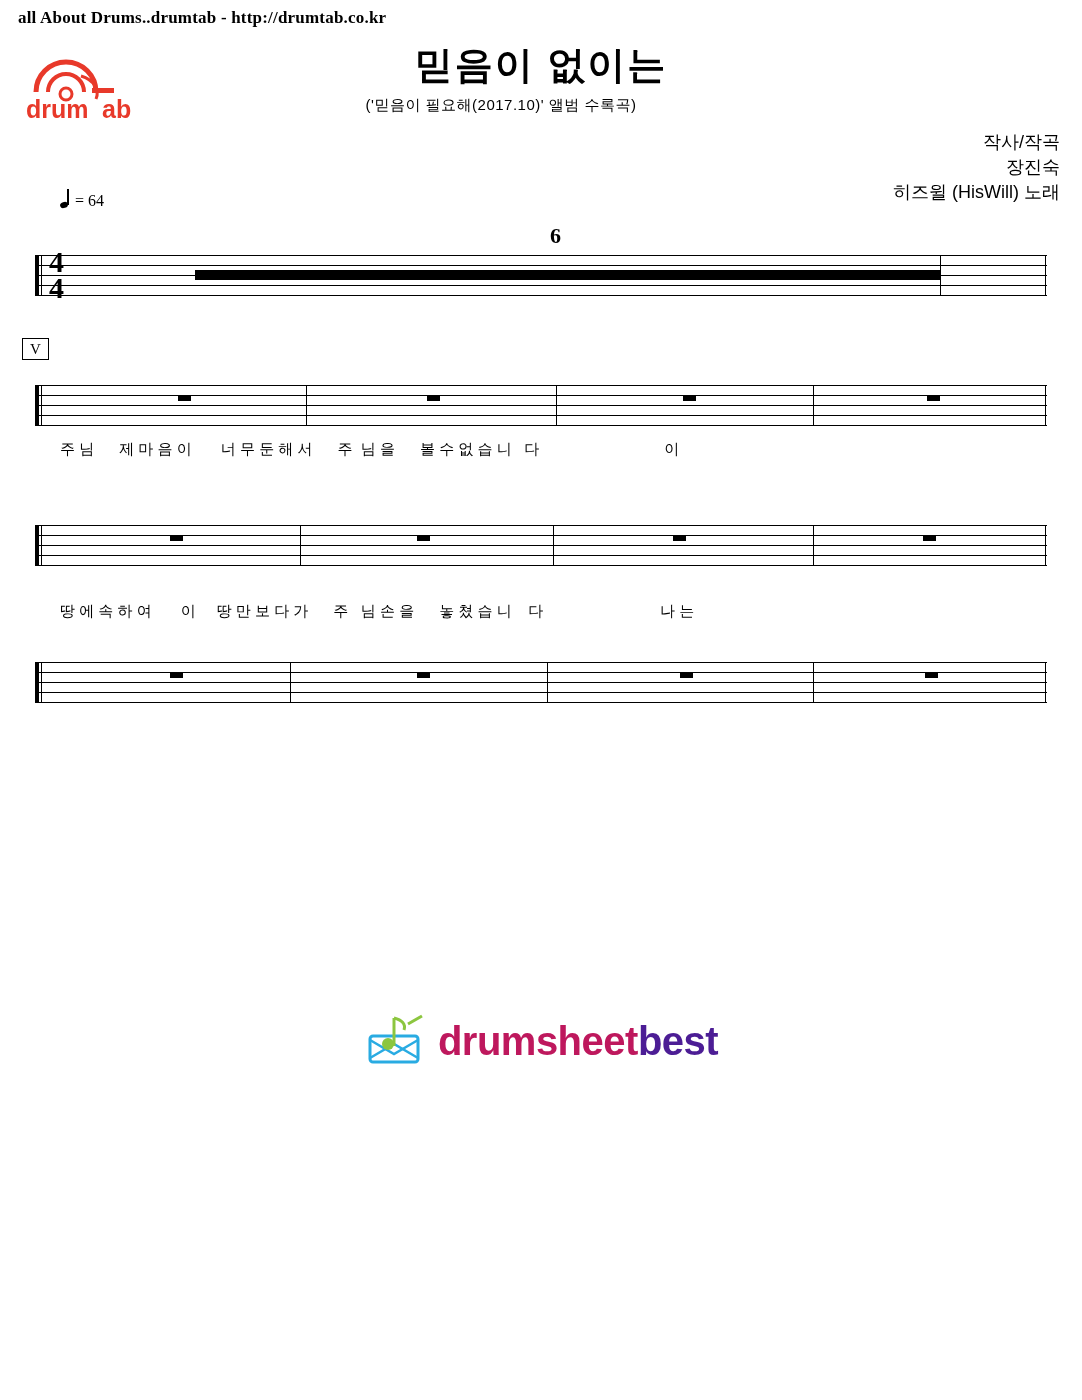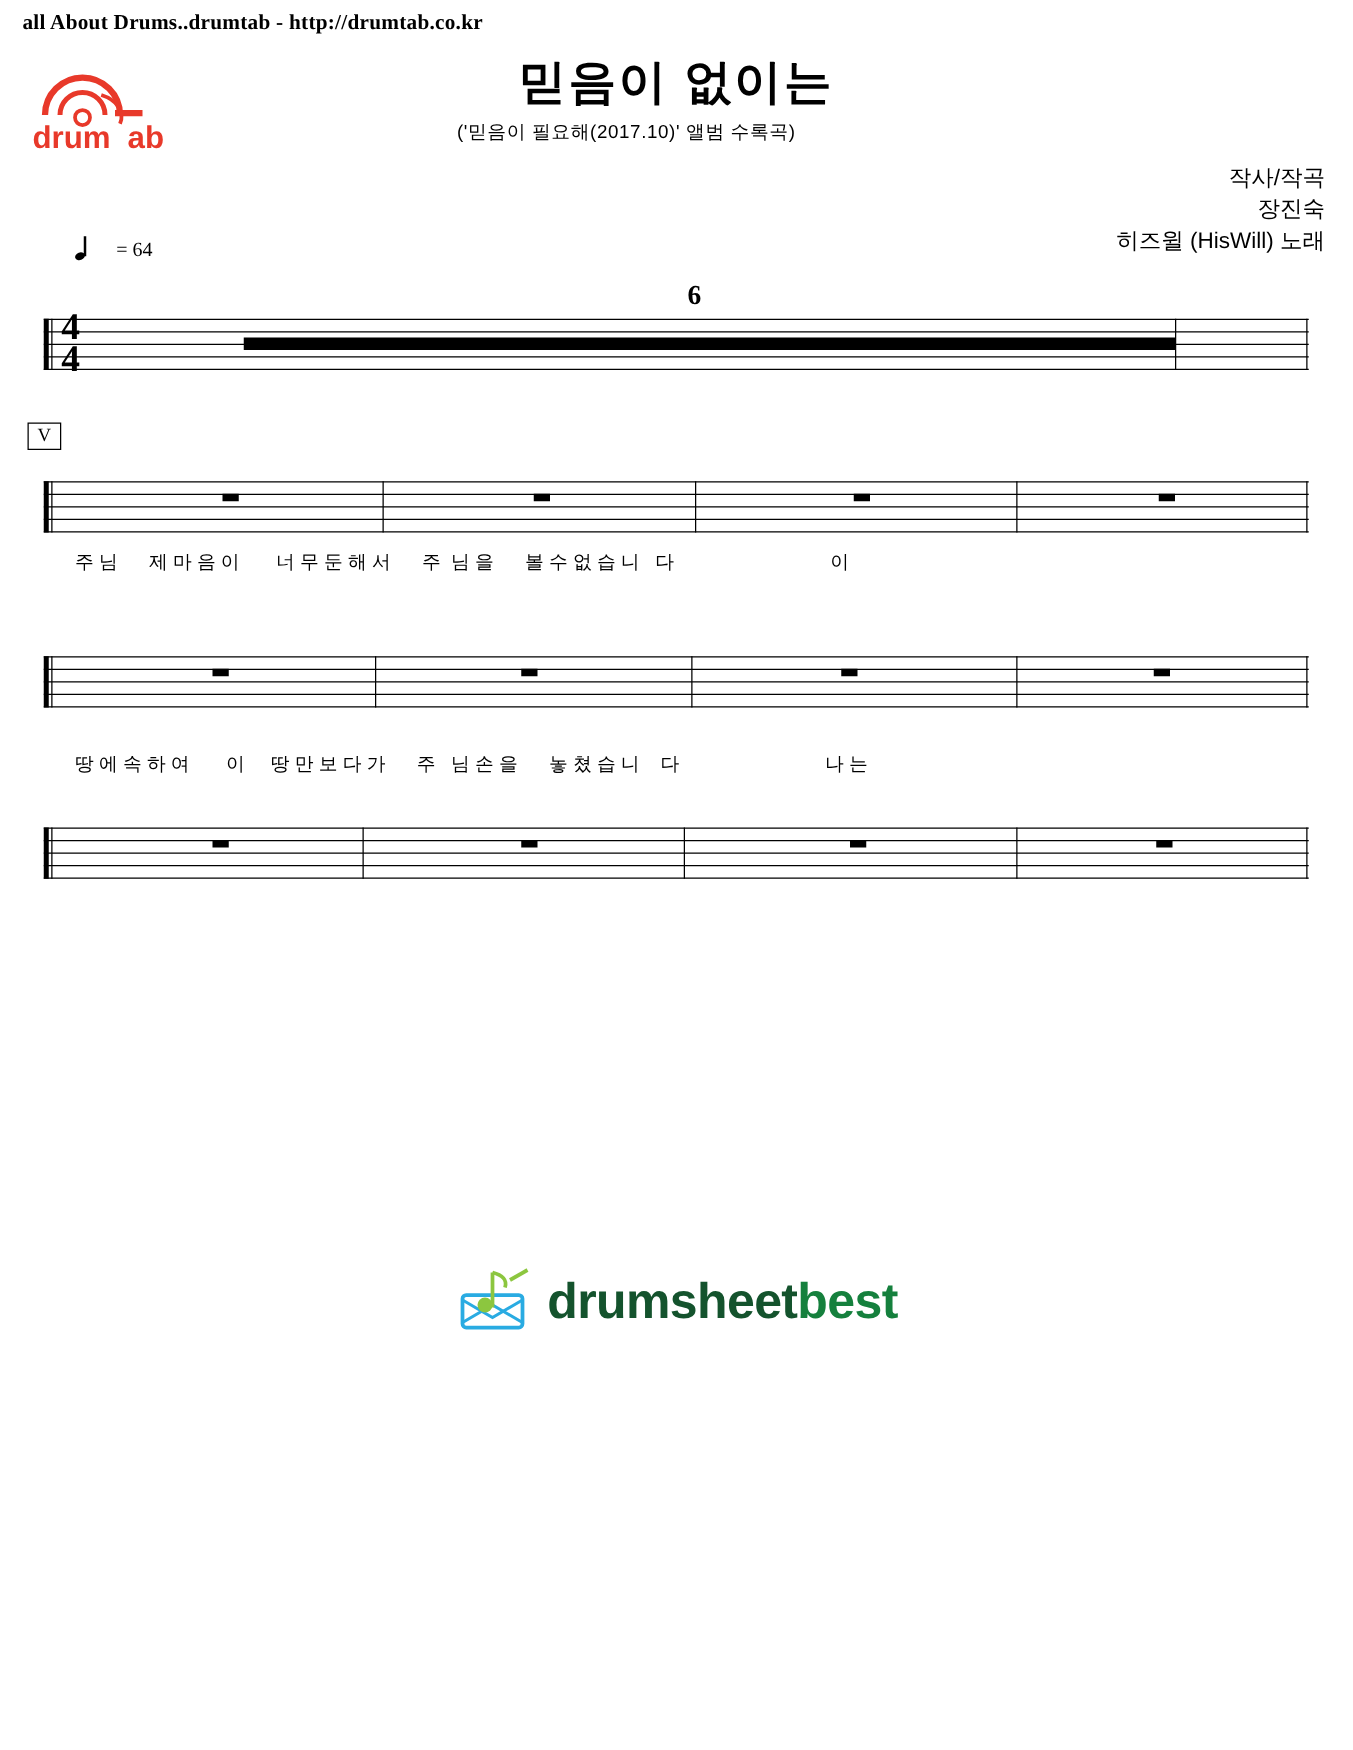--- a/index.html
+++ b/index.html
@@ -73,21 +73,21 @@
 
   
   .tempo {
     position: absolute;
     left: 60px;
     top: 192px;
     font-family: "Liberation Serif", serif;
     font-size: 16px;
     display: flex;
     align-items: center;
-    gap: 21px;
+    gap: 3px;
   }
   .tempo .notehead {
     display: inline-block;
     position: relative;
     width: 12px;
     height: 18px;
   }
   .tempo .notehead::before {
     content: "";
     position: absolute;
@@ -221,22 +221,22 @@
     align-items: center;
   }
   .footer-logo .drum-icon { width: 64px; height: 62px; }
   .footer-logo .word {
     font-family: "Liberation Sans", sans-serif;
     font-size: 40px;
     font-weight: bold;
     letter-spacing: -0.5px;
     margin-left: 10px;
   }
-  .footer-logo .word .a { color: #14532d; }
-  .footer-logo .word .b { color: #15803d; }
+  .footer-logo .word .a { color: #be185d; }
+  .footer-logo .word .b { color: #4c1d95; }
 </style>
 </head>
 <body>
 
 <div class="page-header">all About Drums..drumtab - http://drumtab.co.kr</div>
 
 <div class="logo">
   <svg width="140" height="70" viewBox="0 0 140 70" xmlns="http://www.w3.org/2000/svg">
     <path d="M12 34 A30 30 0 0 1 72 34" fill="none" stroke="#e8392a" stroke-width="5"></path>
     <path d="M24 34 A18 18 0 0 1 60 34" fill="none" stroke="#e8392a" stroke-width="4"></path>

